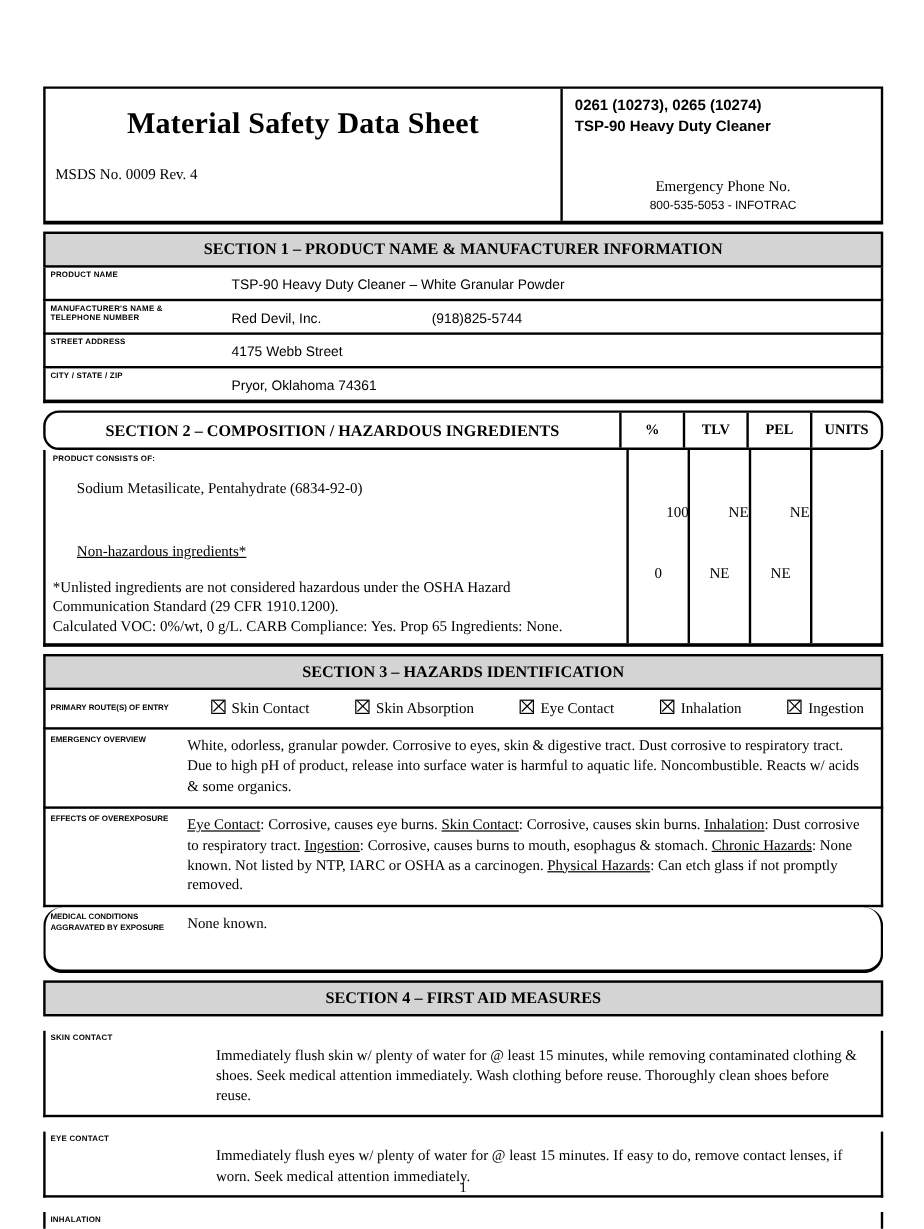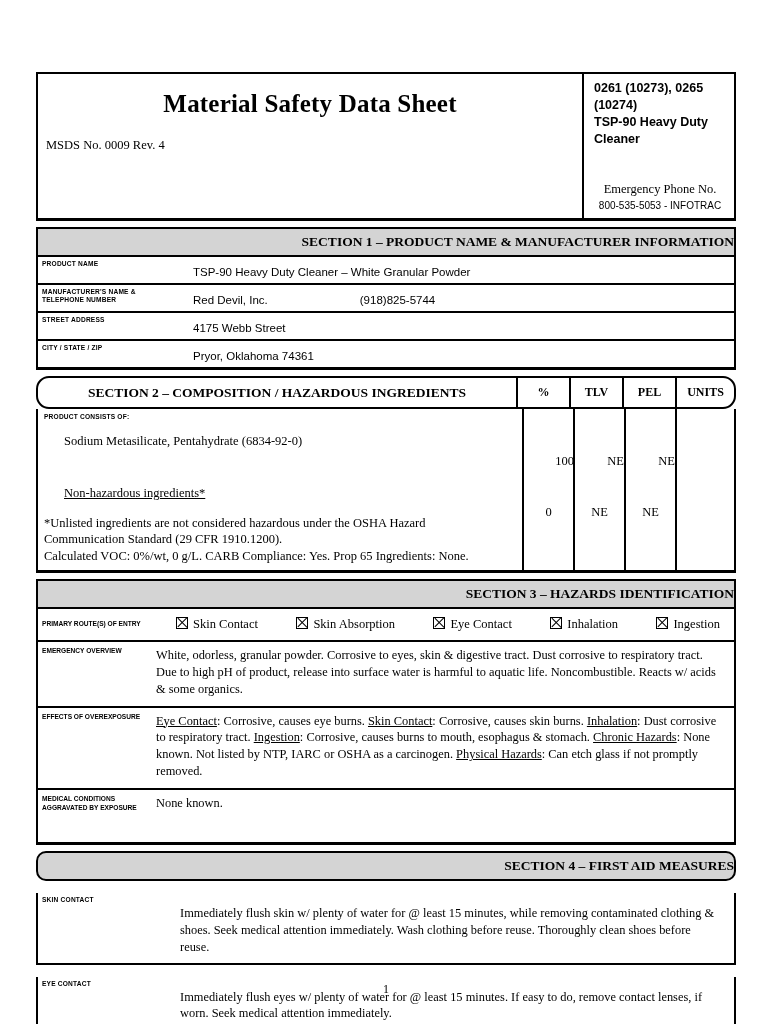--- a/index.html
+++ b/index.html
@@ -21,21 +21,21 @@
     width: 700px;
   }
 
   
   .header {
     display: flex;
     border: 2px solid #000;
     border-bottom: 3px solid #000;
   }
   .header-left {
-    width: 546px;
+    width: 431px;
     border-right: 2px solid #000;
     box-sizing: border-box;
     position: relative;
   }
   .doc-title {
     text-align: center;
     font-weight: bold;
     font-size: 25px;
     padding: 16px 0 6px 0;
     letter-spacing: 0.2px;
@@ -65,21 +65,21 @@
     text-align: center;
     font-size: 10px;
     margin-top: 3px;
   }
 
   
   .section-bar {
     background: #d4d4d4;
     border: 2px solid #000;
     border-top: none;
-    text-align: right;
+    text-align: center;
     font-weight: bold;
     font-size: 13.5px;
     padding: 5px 0;
   }
   .spacer { height: 6px; }
 
   
   .row {
     display: flex;
     border: 2px solid #000;
@@ -375,28 +375,28 @@
     <div class="body">White, odorless, granular powder. Corrosive to eyes, skin &amp; digestive tract. Dust corrosive to respiratory tract. Due to high pH of product, release into surface water is harmful to aquatic life. Noncombustible. Reacts w/ acids &amp; some organics.</div>
   </div>
 
   <div class="para-row">
     <div class="lbl">EFFECTS OF OVEREXPOSURE</div>
     <div class="body">
       <u>Eye Contact</u><span>: Corrosive, causes eye burns. </span><u>Skin Contact</u><span>: Corrosive, causes skin burns. </span><u>Inhalation</u><span>: Dust corrosive to respiratory tract. </span><u>Ingestion</u><span>: Corrosive, causes burns to mouth, esophagus &amp; stomach. </span><u>Chronic Hazards</u><span>: None known. Not listed by NTP, IARC or OSHA as a carcinogen. </span><u>Physical Hazards</u><span>: Can etch glass if not promptly removed.</span>
     </div>
   </div>
 
-  <div class="para-row bot3" style="min-height:52px;">
+  <div class="para-row bot3" style="min-height:52px;border-radius:16px;">
     <div class="lbl">MEDICAL CONDITIONS AGGRAVATED BY EXPOSURE</div>
     <div class="body">None known.</div>
   </div>
 
   <div class="spacer"></div>
 
-  <div class="section-bar" style="border-top:2px solid #000;border-radius:10px;">SECTION 4 – FIRST AID MEASURES</div>
+  <div class="section-bar" style="border-top:2px solid #000;">SECTION 4 – FIRST AID MEASURES</div>
 
   <div class="aid-row">
     <div class="lbl">SKIN CONTACT</div>
     <div class="body">Immediately flush skin w/ plenty of water for @ least 15 minutes, while removing contaminated clothing &amp; shoes. Seek medical attention immediately. Wash clothing before reuse. Thoroughly clean shoes before reuse.</div>
   </div>
 
   <div class="aid-row">
     <div class="lbl">EYE CONTACT</div>
     <div class="body">Immediately flush eyes w/ plenty of water for @ least 15 minutes. If easy to do, remove contact lenses, if worn. Seek medical attention immediately.</div>
   </div>

